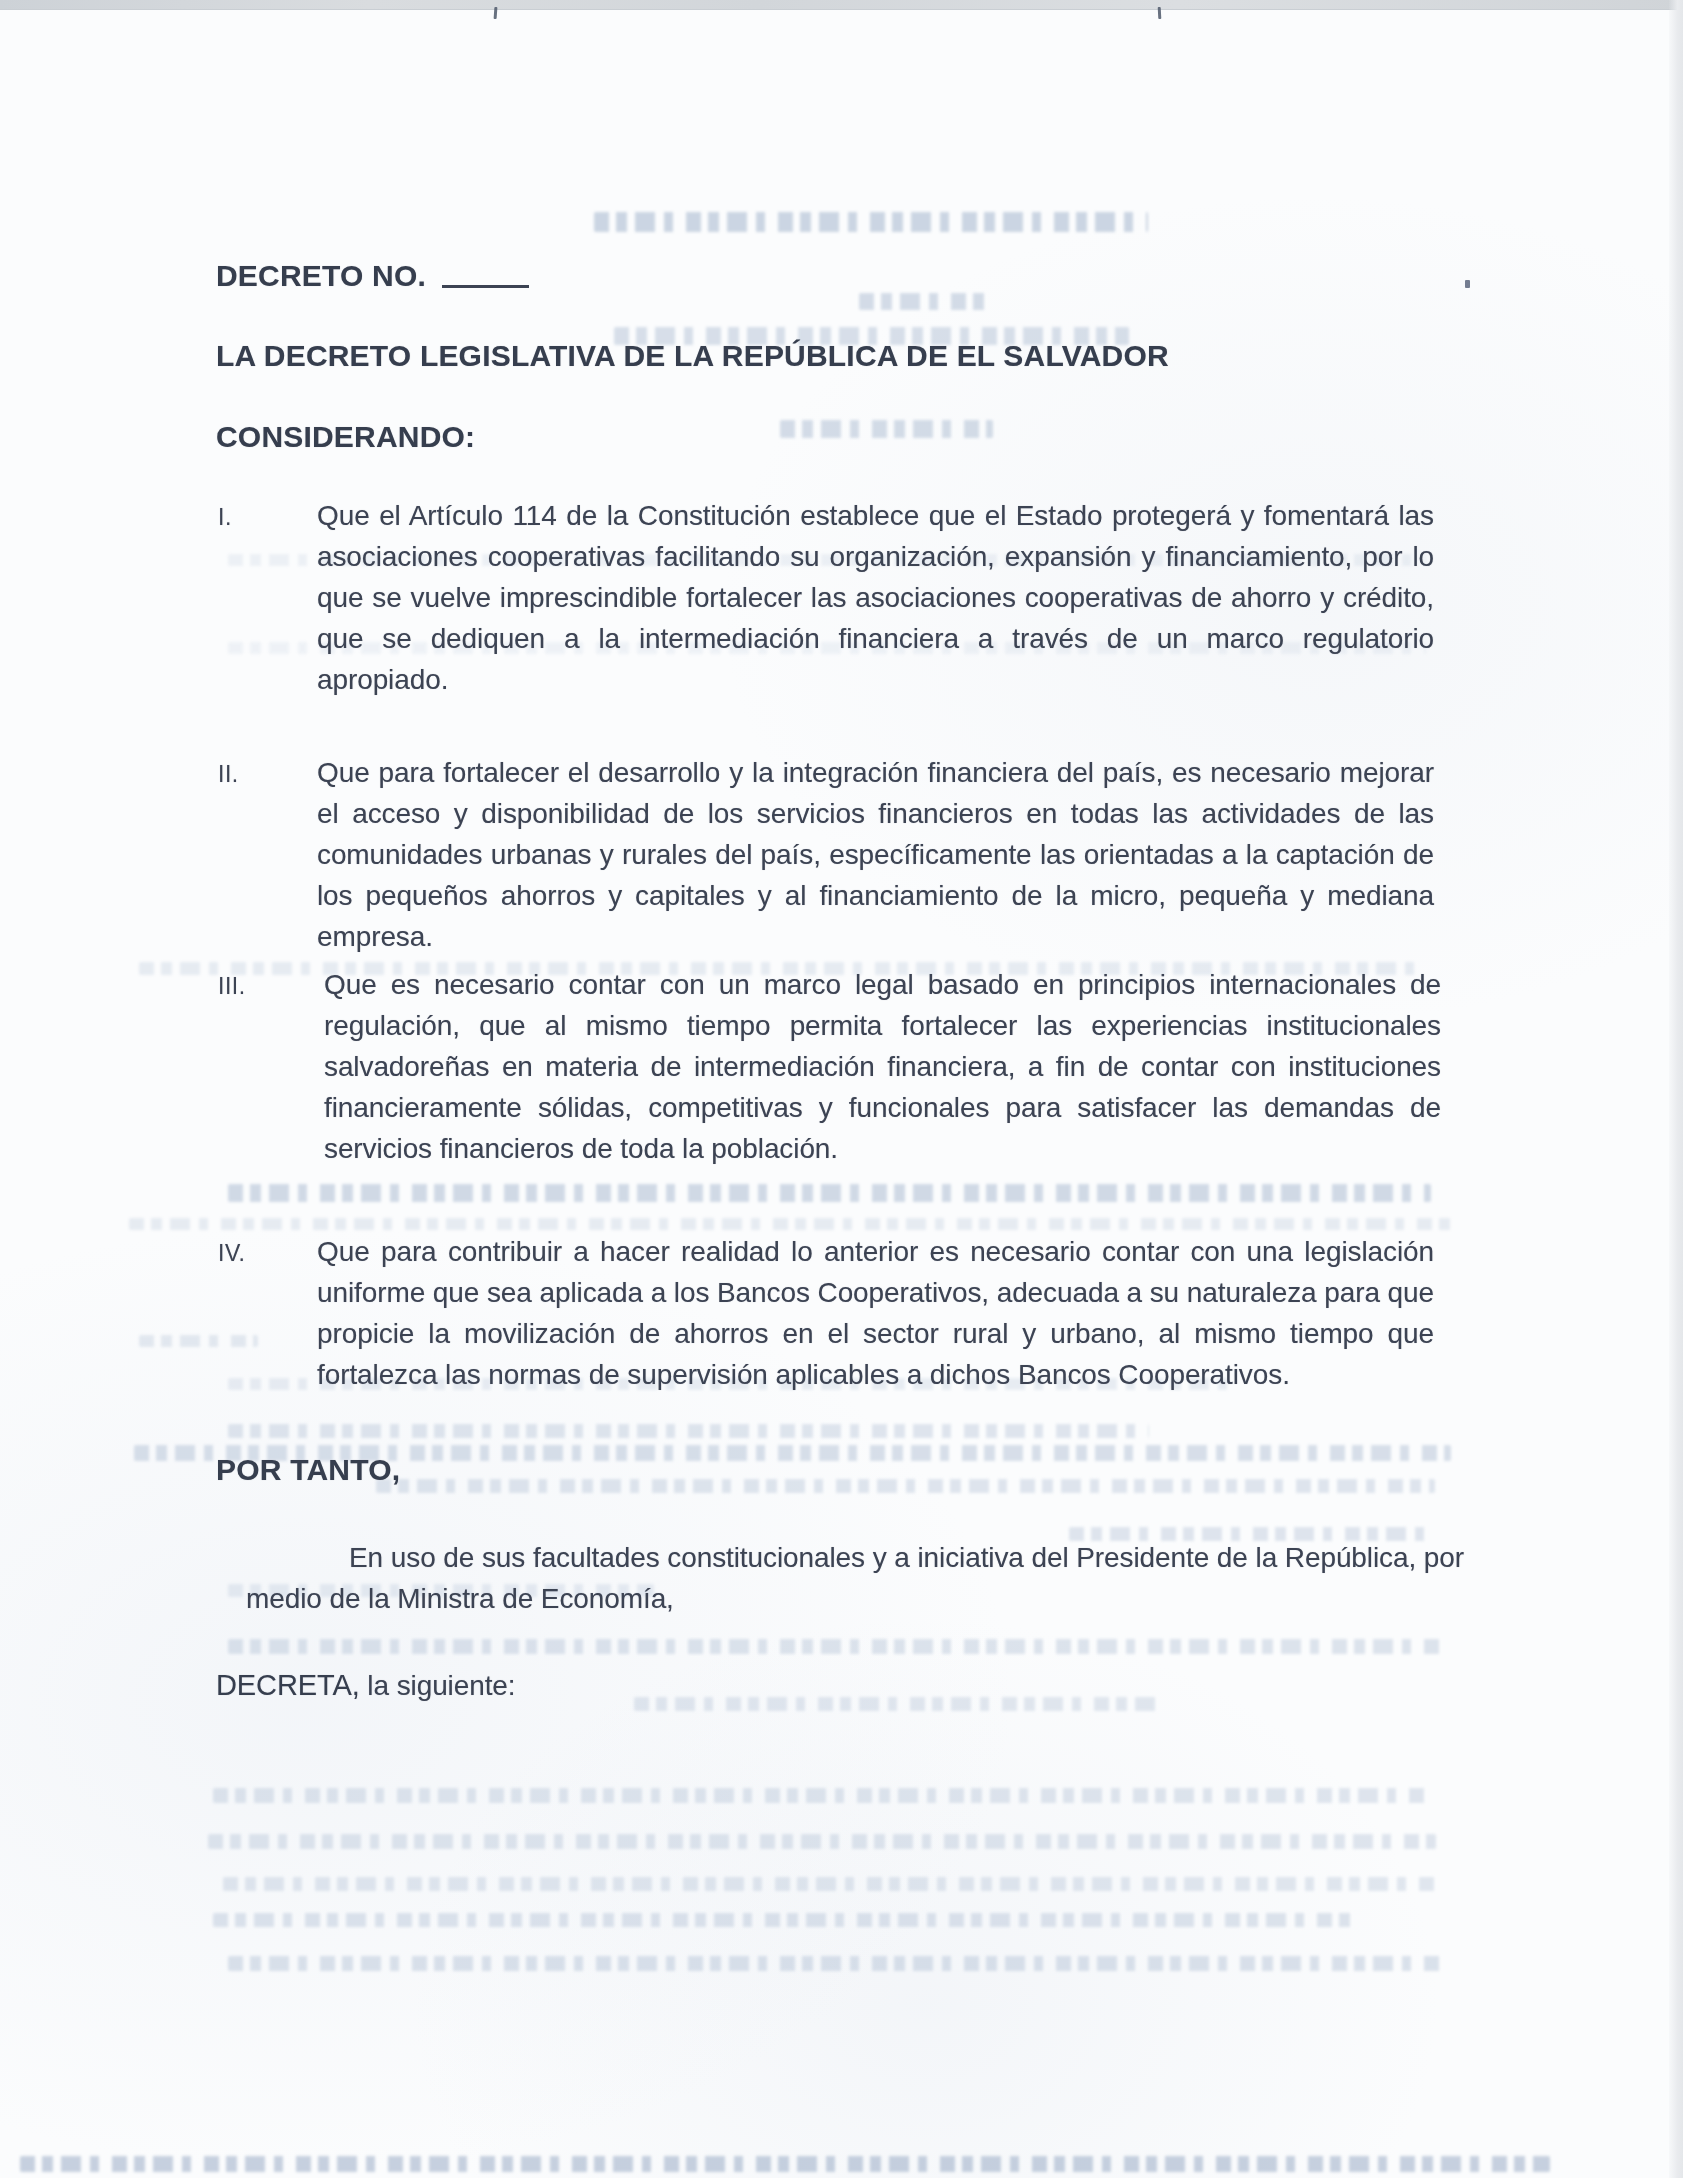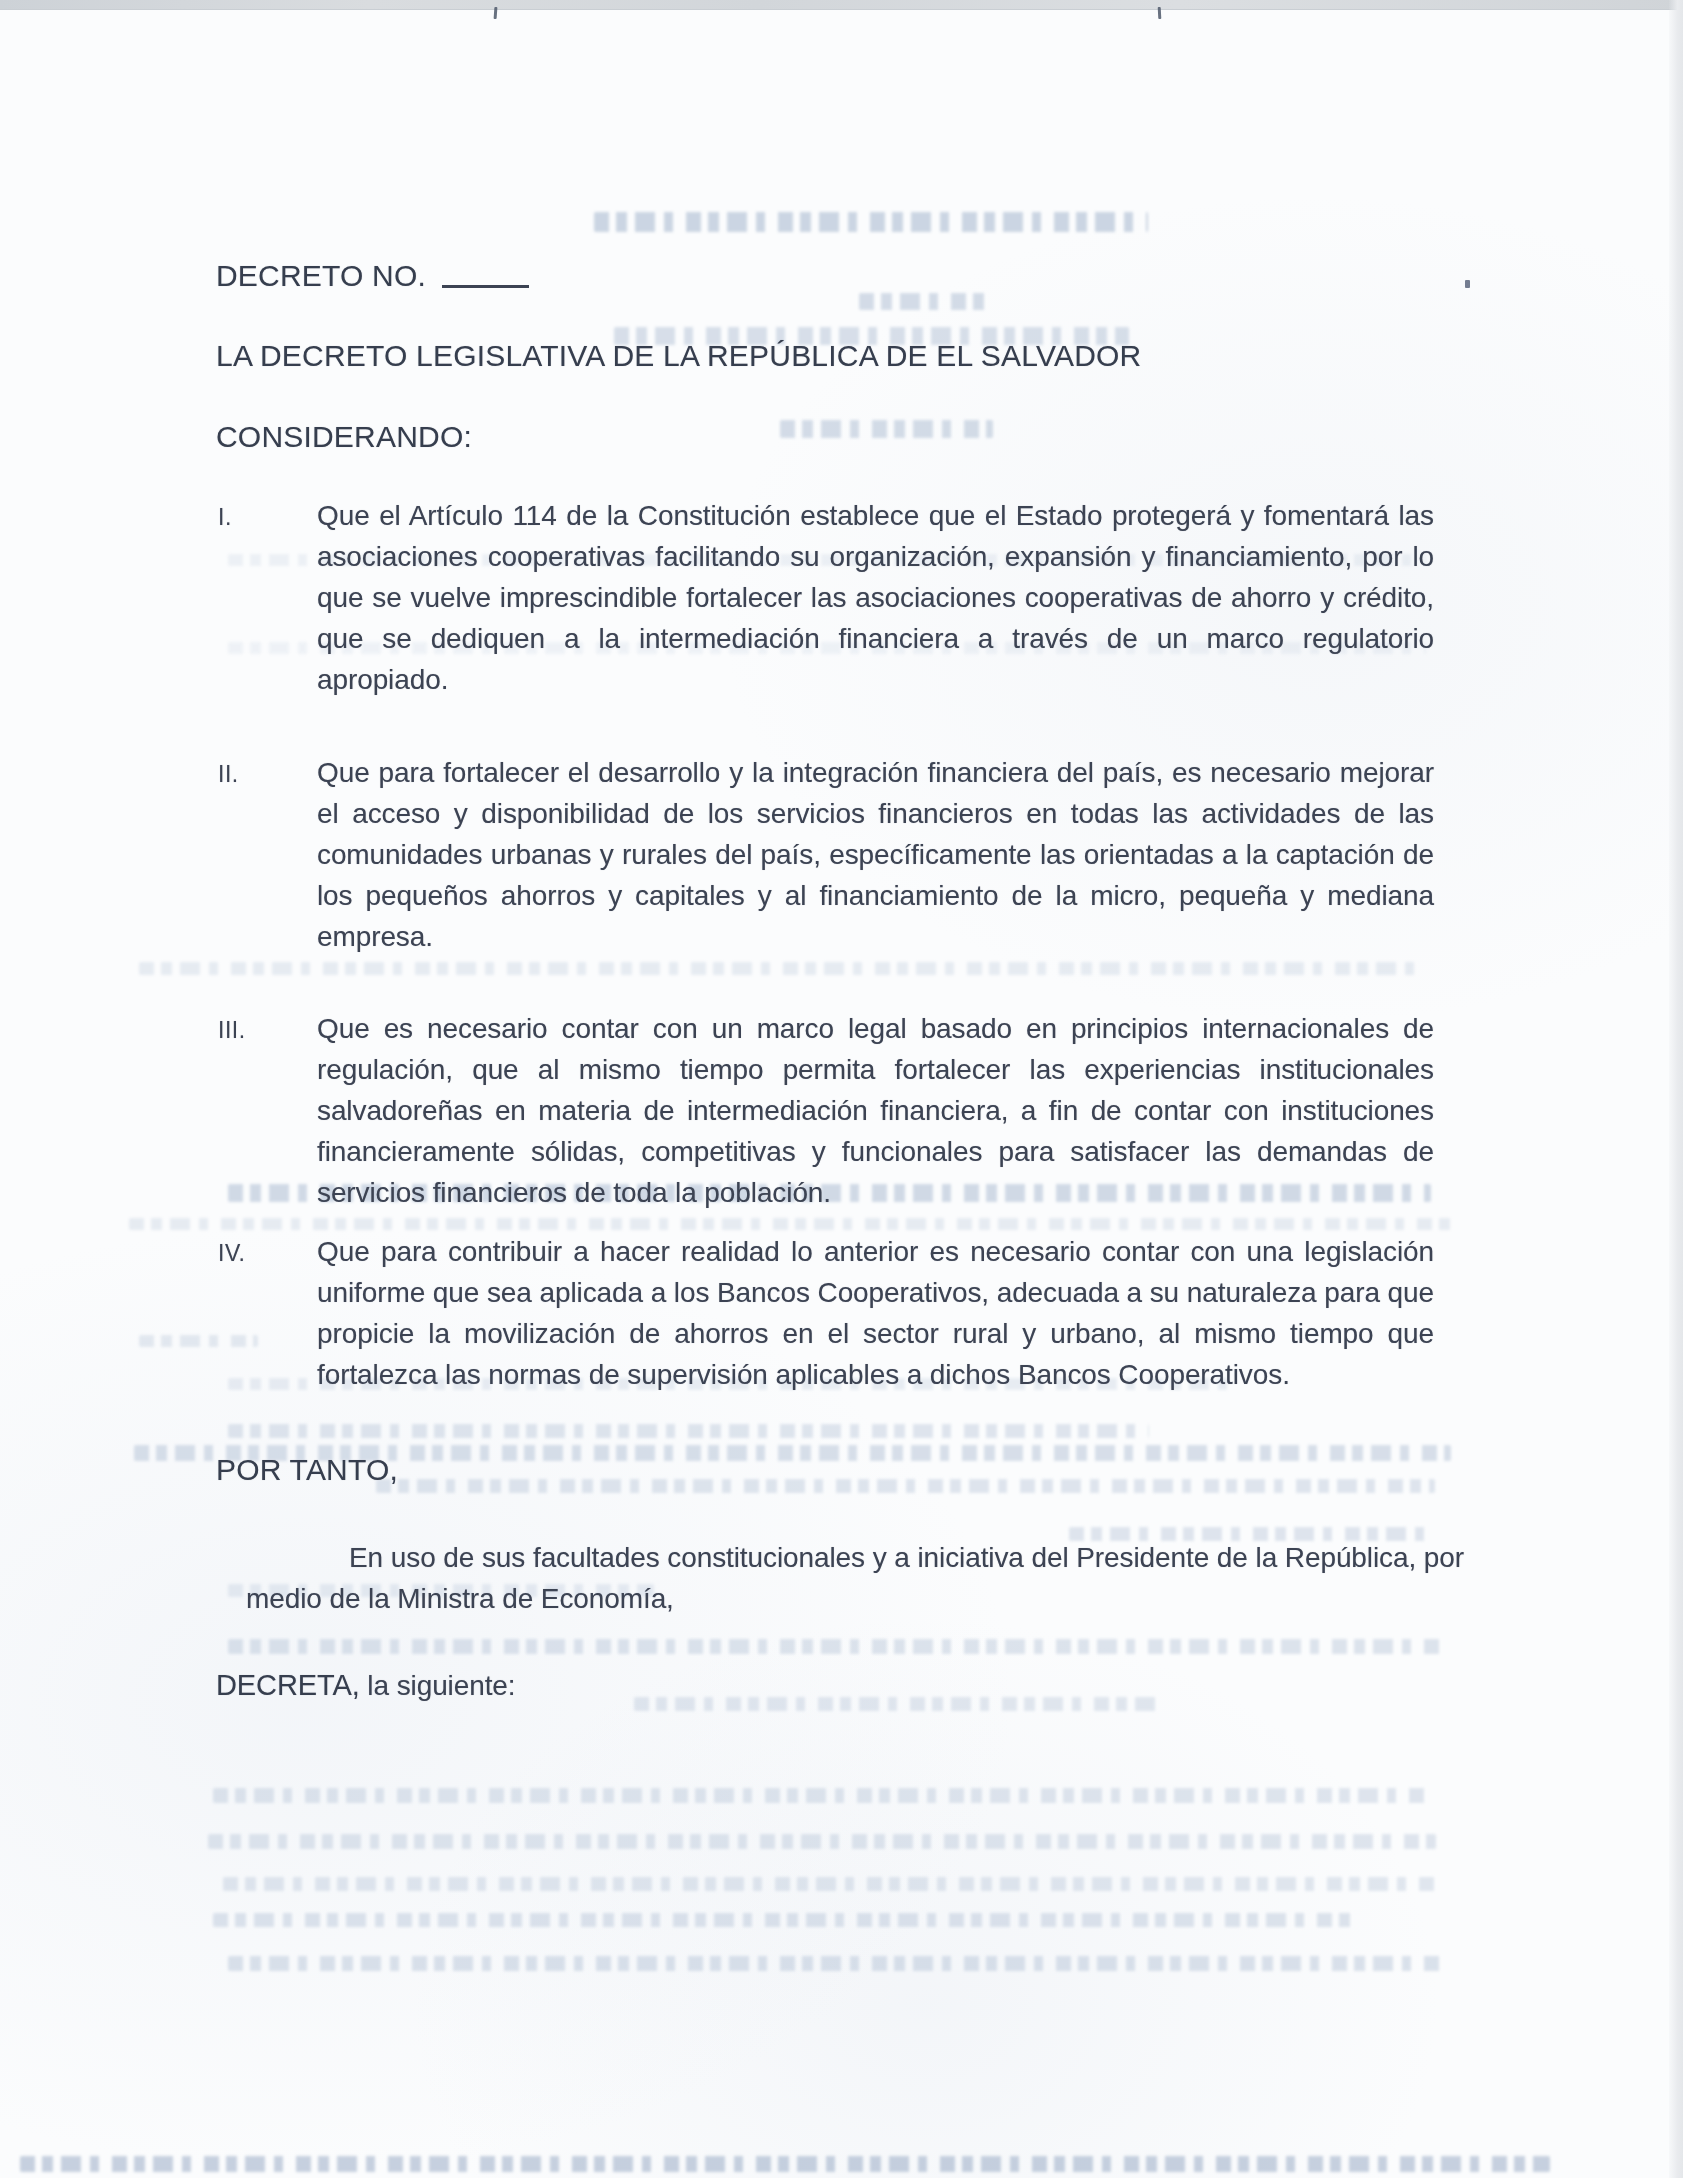--- a/index.html
+++ b/index.html
@@ -38,21 +38,21 @@
     position:absolute;height:15px;color:#9db0ca;filter:blur(1.4px);border-radius:2px;
     background:repeating-linear-gradient(90deg,
       currentColor 0 15px, transparent 15px 22px,
       currentColor 22px 33px, transparent 33px 41px,
       currentColor 41px 61px, transparent 61px 70px,
       currentColor 70px 79px, transparent 79px 92px);
   }
   
   .h{
     position:absolute;left:216px;
-    font-size:30px;font-weight:400;letter-spacing:0.2px;color:#363e4e;
+    font-size:30px;font-weight:700;letter-spacing:0.2px;color:#363e4e;
     text-shadow:0 0 1px rgba(54,62,78,0.30);
     white-space:nowrap;
   }
   .blank-line{
     display:inline-block;width:87px;border-bottom:3px solid #3c4353;margin-left:16px;
     transform:translateY(2px);
   }
   .item{
     position:absolute;left:218px;width:1216px;
     display:grid;grid-template-columns:99px 1117px;
@@ -121,21 +121,21 @@
   <div class="item" style="top:495px;">
     <div class="numeral">I.</div>
     <div class="text">Que el Artículo 114 de la Constitución establece que el Estado protegerá y fomentará las asociaciones cooperativas facilitando su organización, expansión y financiamiento, por lo que se vuelve imprescindible fortalecer las asociaciones cooperativas de ahorro y crédito, que se dediquen a la intermediación financiera a través de un marco regulatorio apropiado.</div>
   </div>
 
   <div class="item" style="top:752px;">
     <div class="numeral">II.</div>
     <div class="text">Que para fortalecer el desarrollo y la integración financiera del país, es necesario mejorar el acceso y disponibilidad de los servicios financieros en todas las actividades de las comunidades urbanas y rurales del país, específicamente las orientadas a la captación de los pequeños ahorros y capitales y al financiamiento de la micro, pequeña y mediana empresa.</div>
   </div>
 
-  <div class="item" style="top:1008px;">
+  <div class="item" style="top:964px;gap:7px;">
     <div class="numeral">III.</div>
     <div class="text">Que es necesario contar con un marco legal basado en principios internacionales de regulación, que al mismo tiempo permita fortalecer las experiencias institucionales salvadoreñas en materia de intermediación financiera, a fin de contar con instituciones financieramente sólidas, competitivas y funcionales para satisfacer las demandas de servicios financieros de toda la población.</div>
   </div>
 
   <div class="item" style="top:1231px;">
     <div class="numeral">IV.</div>
     <div class="text">Que para contribuir a hacer realidad lo anterior es necesario contar con una legislación uniforme que sea aplicada a los Bancos Cooperativos, adecuada a su naturaleza para que propicie la movilización de ahorros en el sector rural y urbano, al mismo tiempo que fortalezca las normas de supervisión aplicables a dichos Bancos Cooperativos.</div>
   </div>
 
   <div class="h" style="top:1453px;">POR TANTO,</div>

